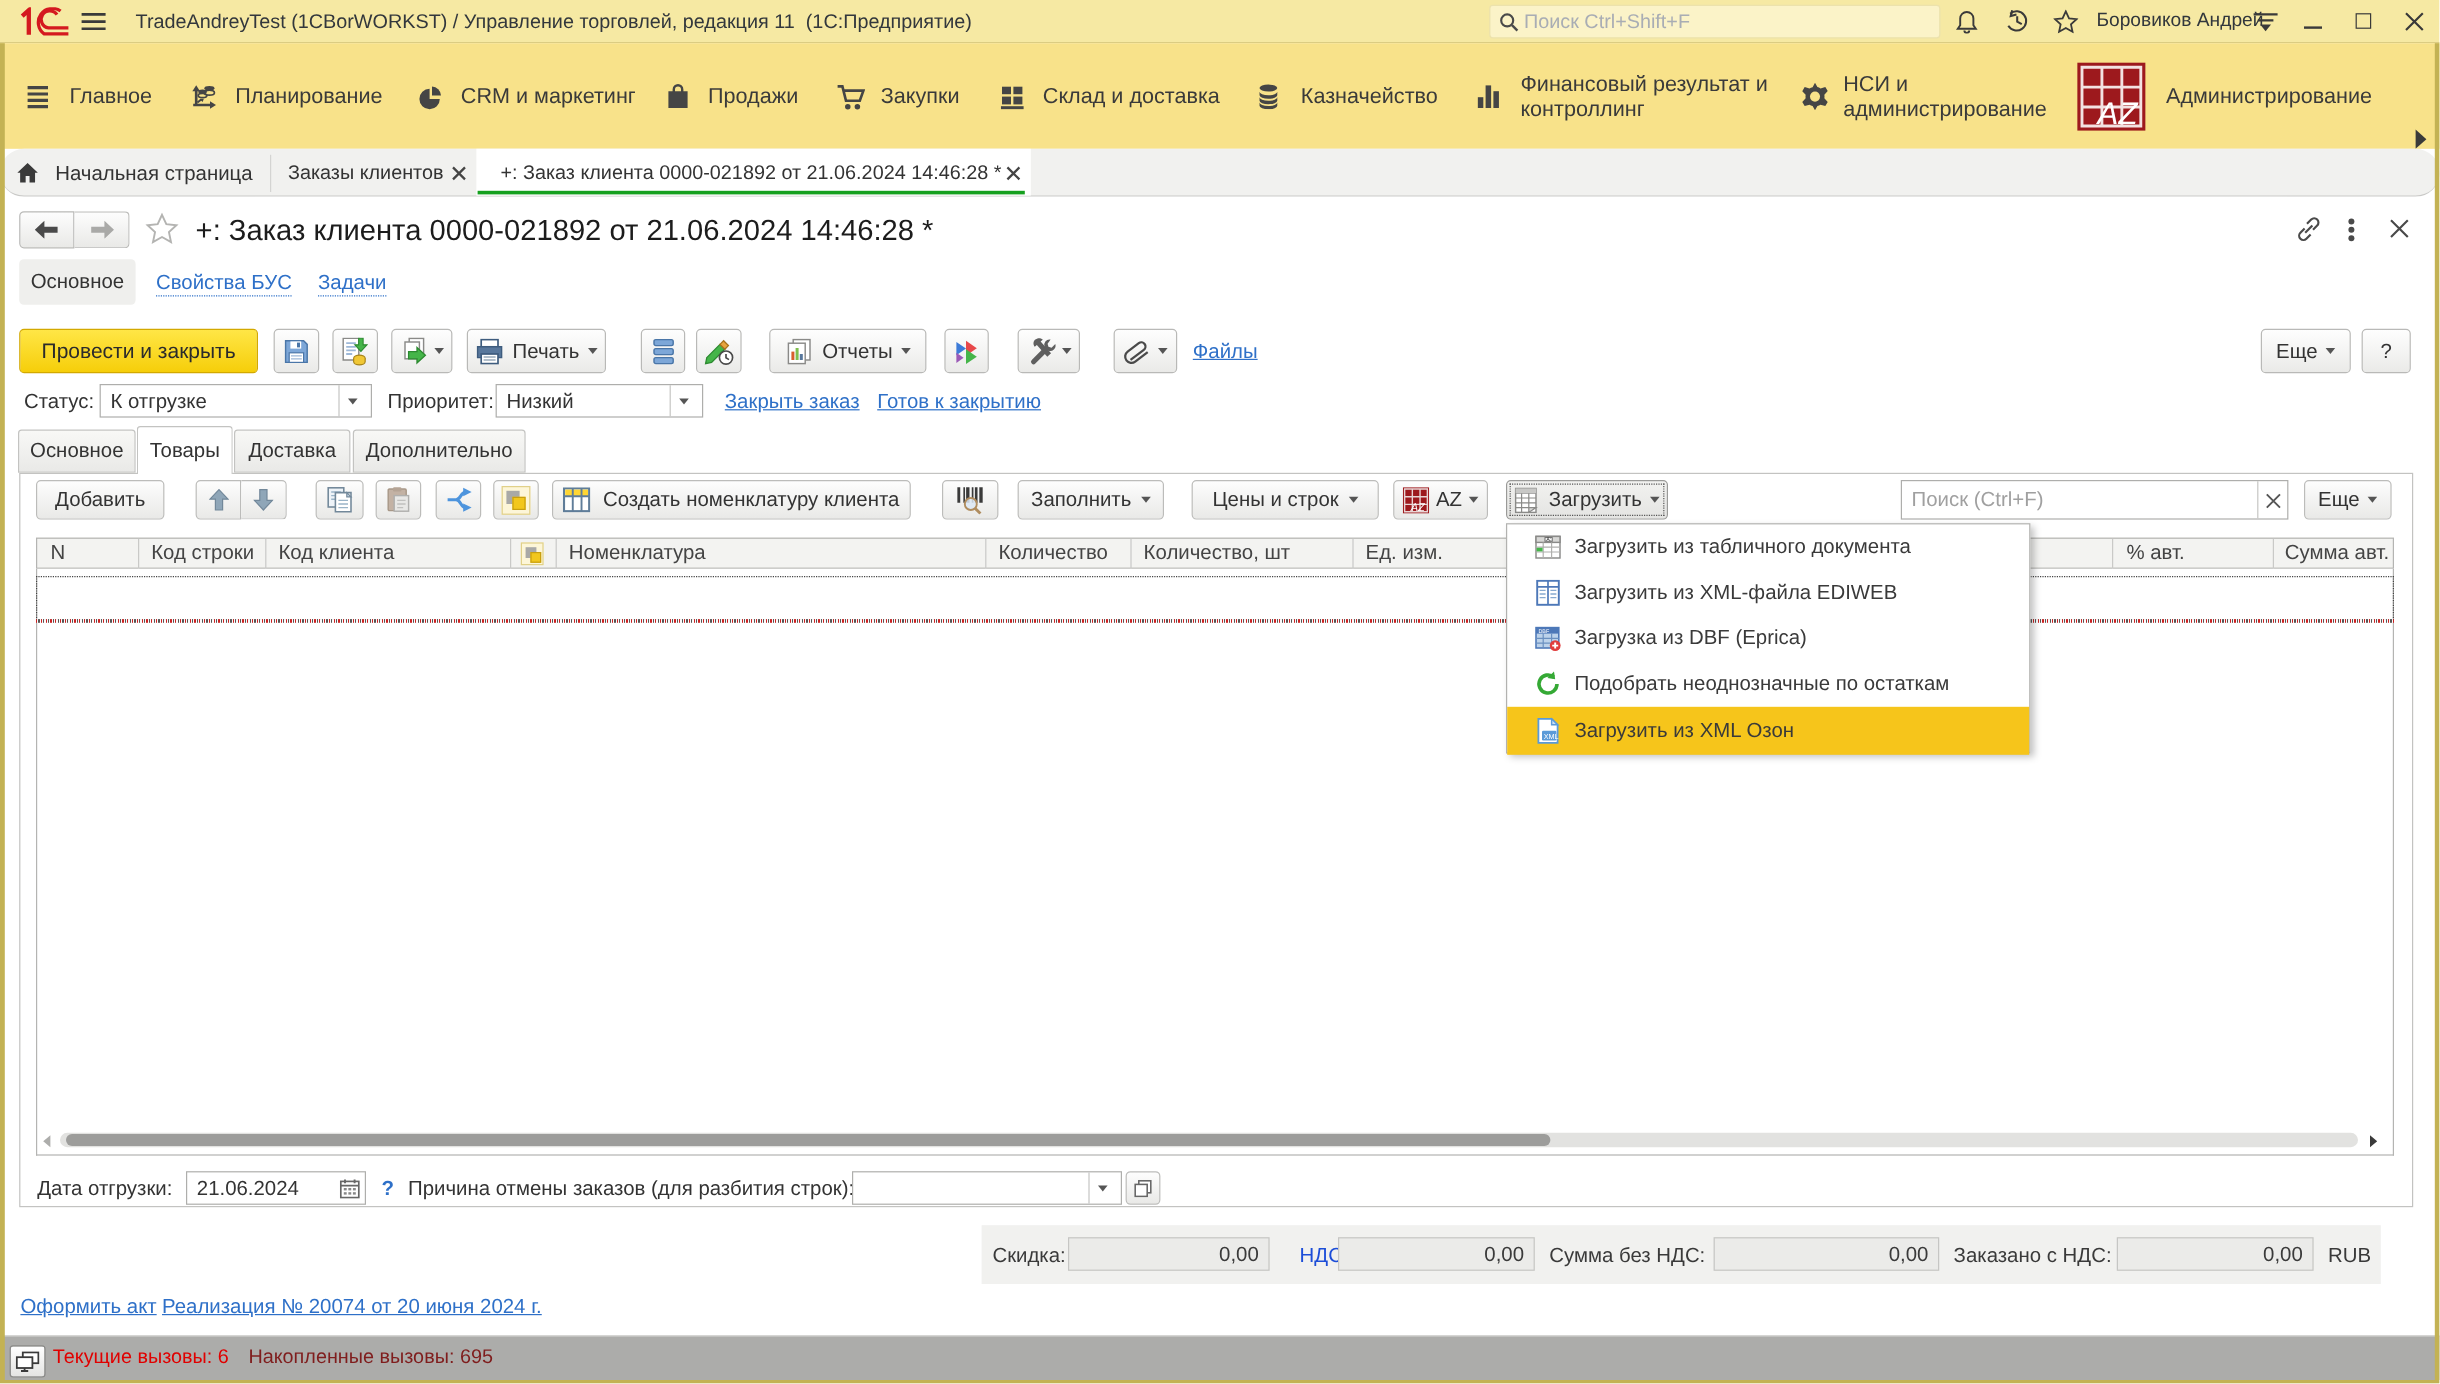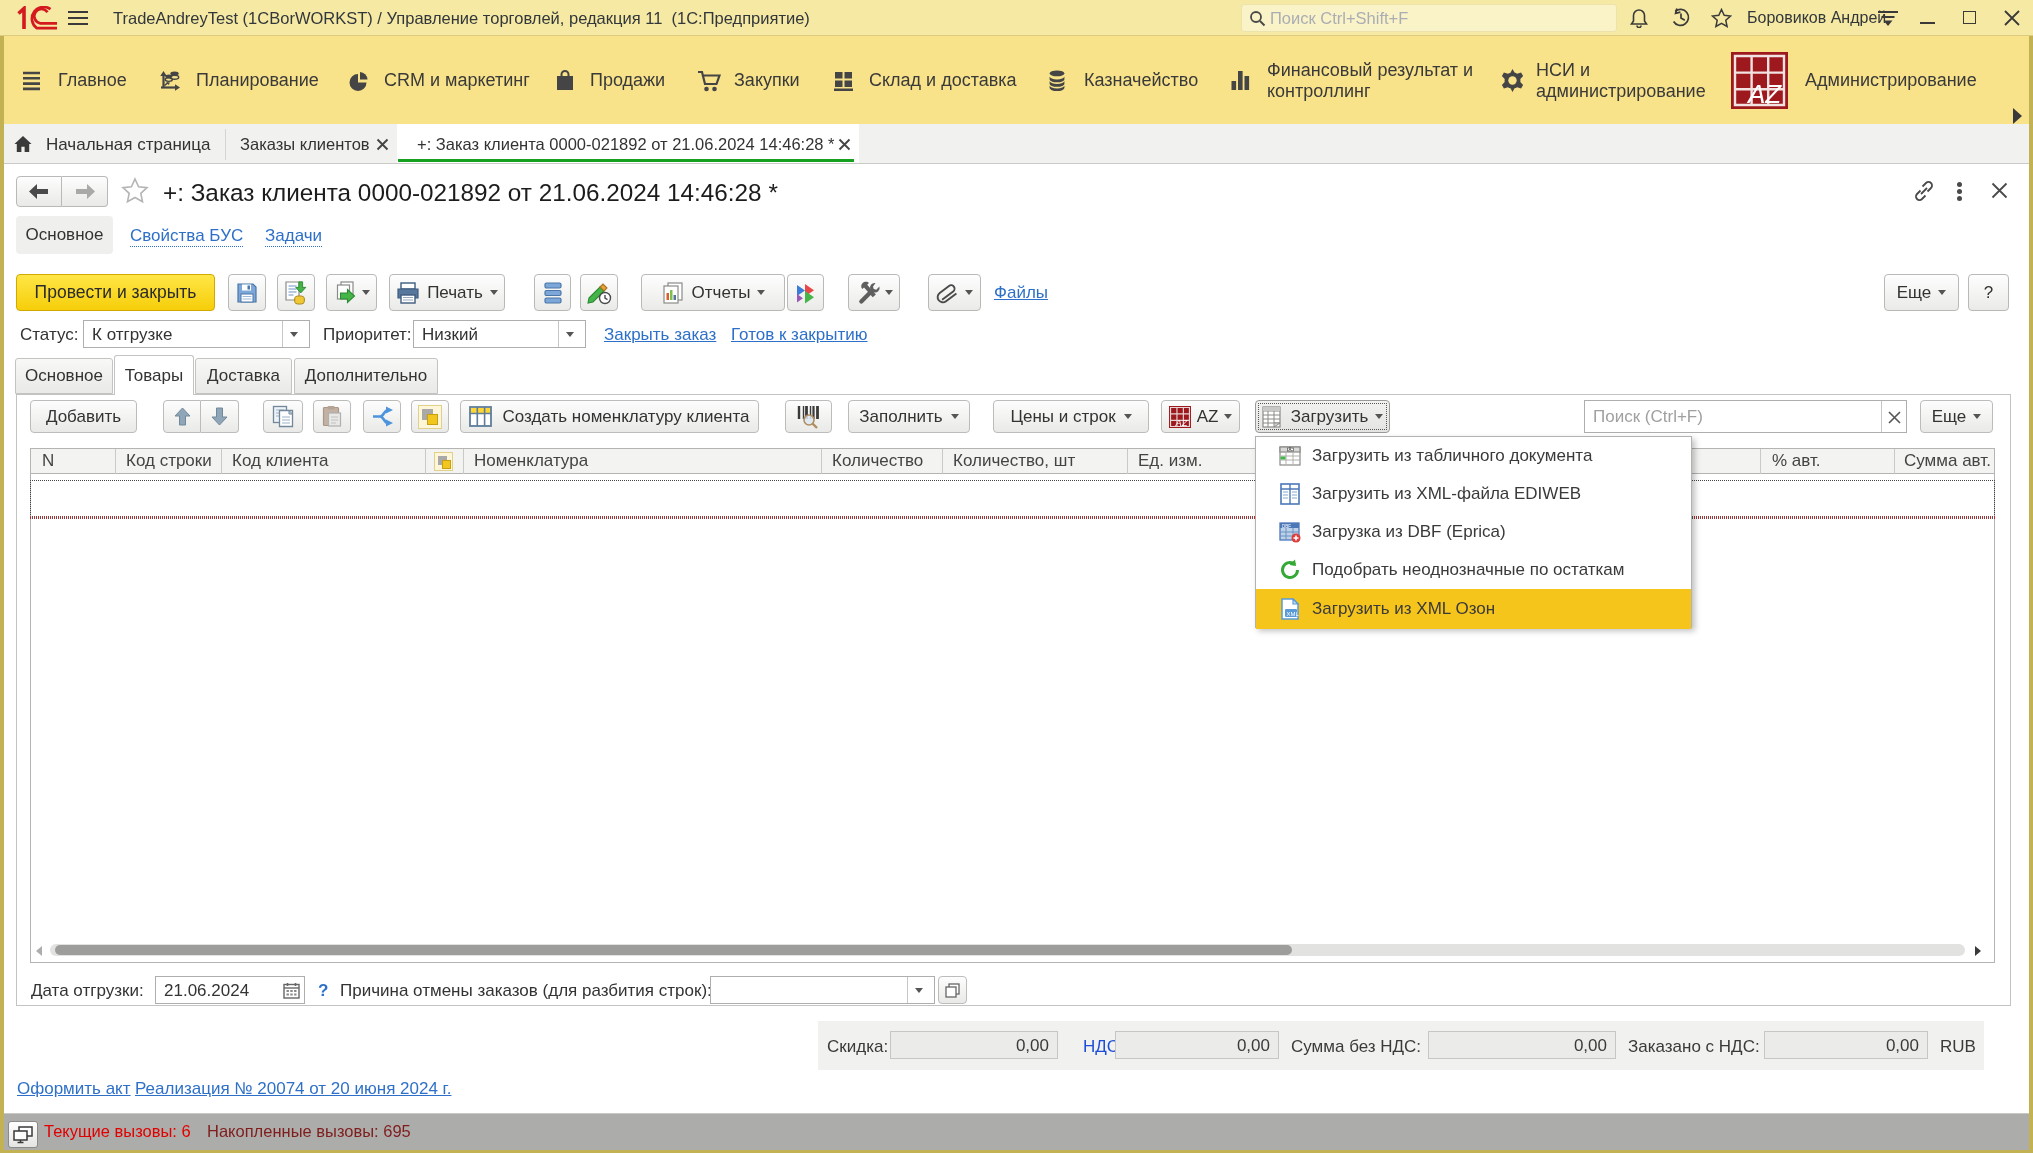--- a/index.html
+++ b/index.html
@@ -1,21 +1,21 @@
 <!DOCTYPE html>
 <html><head><meta charset="utf-8">
 <style>
 *{margin:0;padding:0;box-sizing:border-box;}
 html,body{width:2033px;height:1153px;overflow:hidden;}
 body{font-family:"Liberation Sans",sans-serif;font-size:17px;color:#333;background:#fff;position:relative;}
 .abs{position:absolute;}
 
 #titlebar{left:0;top:0;width:2033px;height:36px;background:#f6e9a3;border-bottom:1px solid #dbcc82;}
 #menubar{left:0;top:36px;width:2033px;height:88px;background:#f8e28a;}
-#tabbar{left:0;top:124px;width:2033px;height:40px;background:#f1f1ef;border-bottom:1px solid #c9c9c7;}
+#tabbar{left:0;top:124px;width:2033px;height:40px;background:#f1f1ef;border-bottom:1px solid #c9c9c7;border-radius:20px;}
 .mitem{position:absolute;color:#3a3a3a;font-size:18px;white-space:nowrap;}
 .micon{position:absolute;width:24px;height:24px;}
 .tb-ic{position:absolute;top:7px;}
 .tabsep{position:absolute;top:5px;width:1px;height:31px;background:#d4d4d2;}
 .tabtxt{position:absolute;top:11px;font-size:17px;color:#333;white-space:nowrap;}
 
 .btn{position:absolute;height:37px;background:linear-gradient(#fefefe,#eaeae8);border:1px solid #b9b9b7;border-radius:4px;display:flex;align-items:center;justify-content:center;font-size:17px;color:#333;white-space:nowrap;}
 .btn2{position:absolute;height:33px;background:linear-gradient(#fdfdfd,#e9e9e7);border:1px solid #bcbcba;border-radius:4px;display:flex;align-items:center;justify-content:center;font-size:17px;color:#333;white-space:nowrap;}
 .lnk{color:#2e70c8;text-decoration:underline;white-space:nowrap;}
 .lnkd{color:#2e70c8;border-bottom:1px dotted #2e70c8;white-space:nowrap;}
@@ -259,21 +259,21 @@
     </svg>
 </div>
 <div class="btn" style="left:580px;top:274px;width:38px;">
  <svg width="26" height="24" viewBox="0 0 26 24">
       <path d="M3 17 L14 6 l4 4 L7 21 l-5 1Z" fill="#45b549" stroke="#2c8a30" stroke-width="1.1"></path>
       <path d="M14 6 l3-3 4 4 -3 3Z" fill="#e8a33d" stroke="#a8731d" stroke-width="1.1"></path>
       <circle cx="19" cy="17" r="5.5" fill="#fff" stroke="#4a4a4a" stroke-width="1.4"></circle>
       <path d="M19 14 v3.2 l2.5 1.5" stroke="#4a4a4a" stroke-width="1.4" fill="none"></path>
     </svg>
 </div>
-<div class="btn" style="left:641px;top:274px;width:144px;">
+<div class="btn" style="left:641px;top:274px;width:131px;">
  <svg width="24" height="24" viewBox="0 0 24 24" style="margin-right:7px">
       <rect x="7" y="2" width="14" height="17" fill="#fff" stroke="#8a8a88" stroke-width="1.2"></rect>
       <rect x="3" y="5" width="14" height="17" fill="#fff" stroke="#8a8a88" stroke-width="1.2"></rect>
       <rect x="5.5" y="12" width="2.5" height="7" fill="#d85f2c"></rect>
       <rect x="9" y="9" width="2.5" height="10" fill="#7fbf4d"></rect>
       <rect x="12.5" y="14" width="2.5" height="5" fill="#58779c"></rect>
     </svg>
  <span style="margin-right:7px">Отчеты</span>
     <span class="darr"></span>
 </div>

